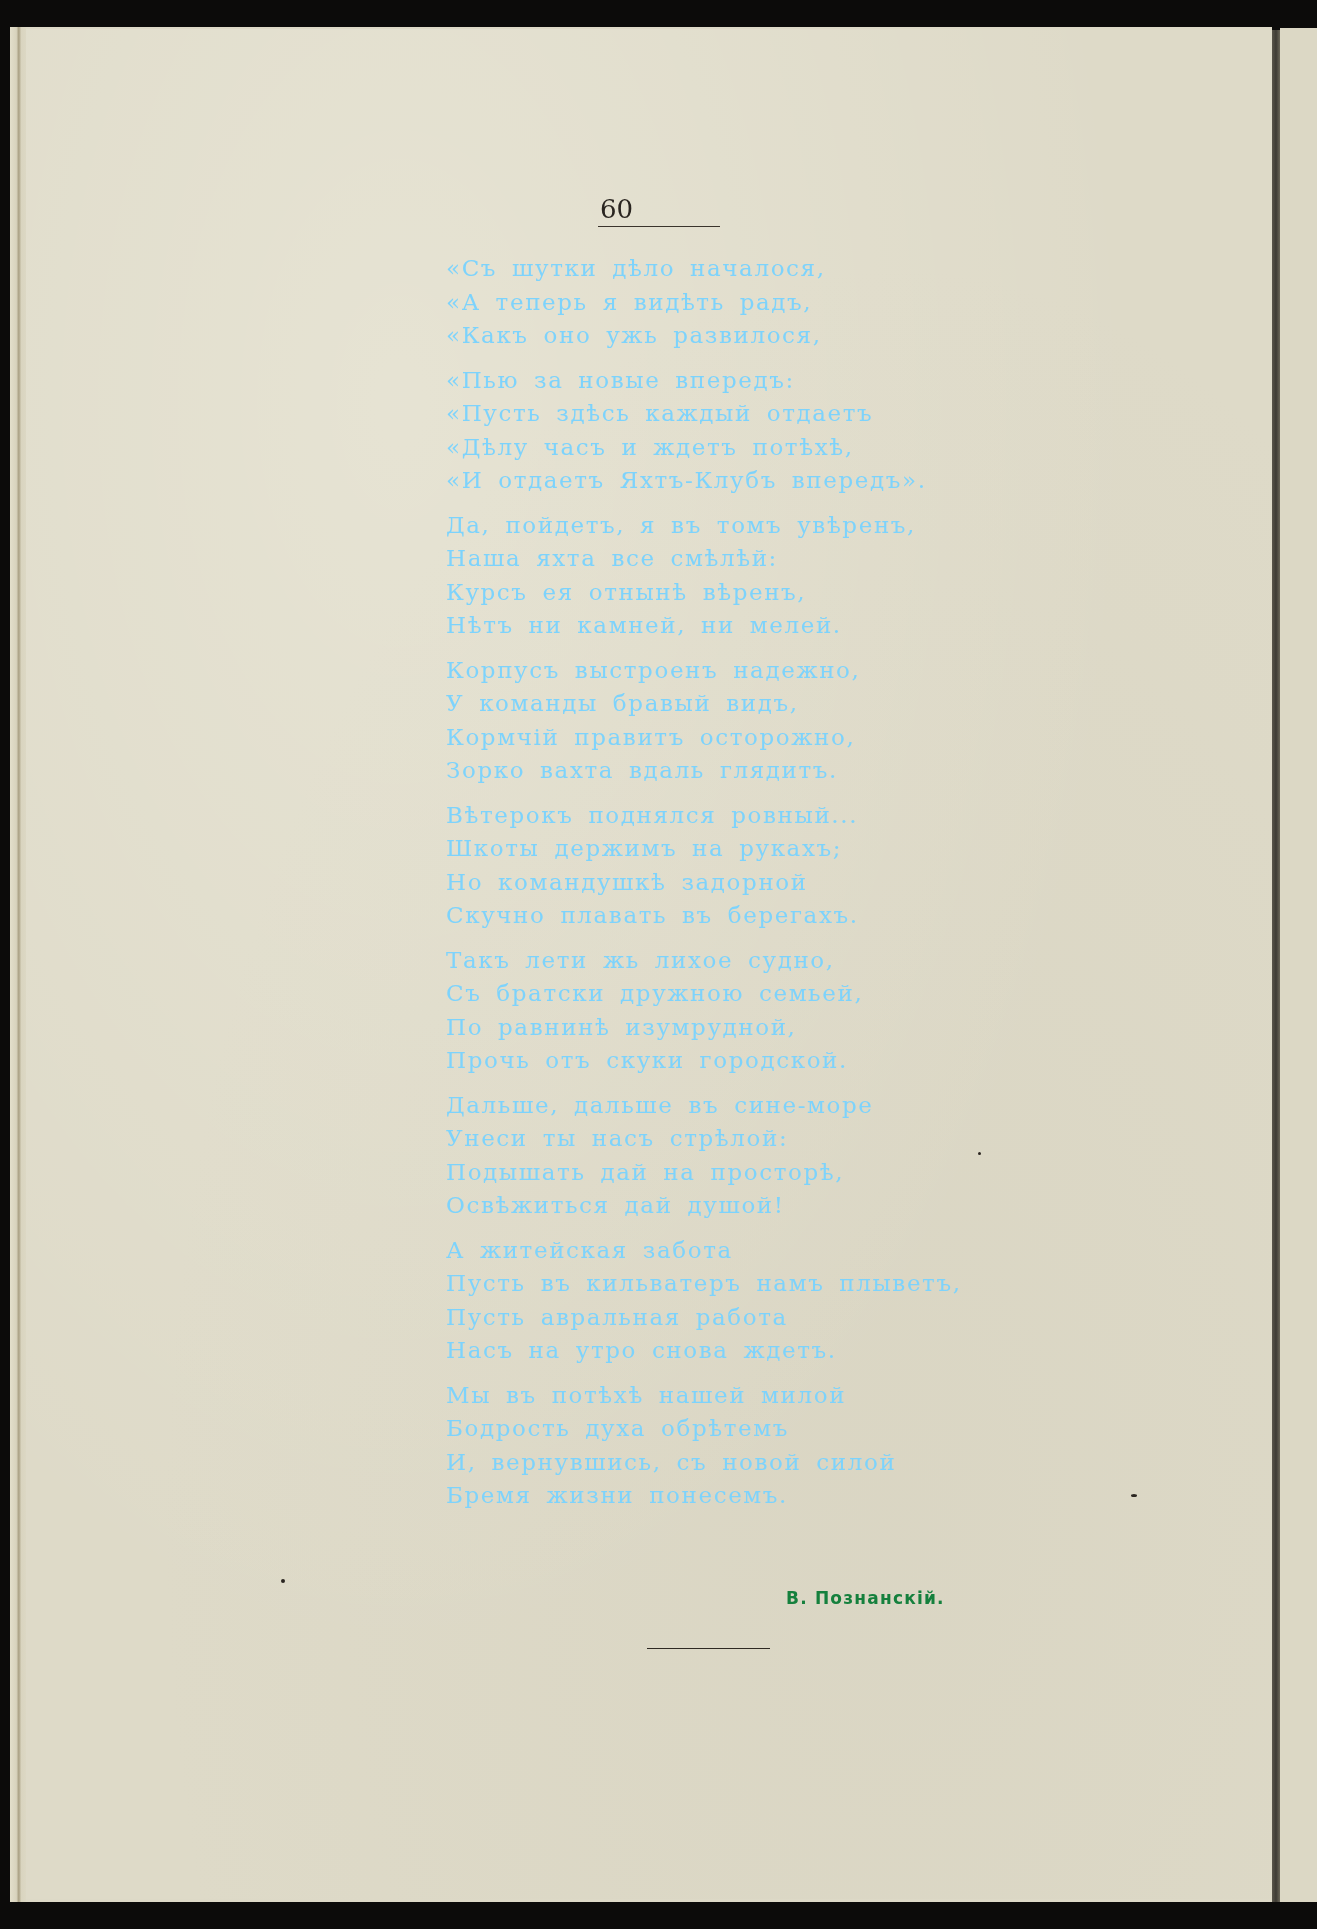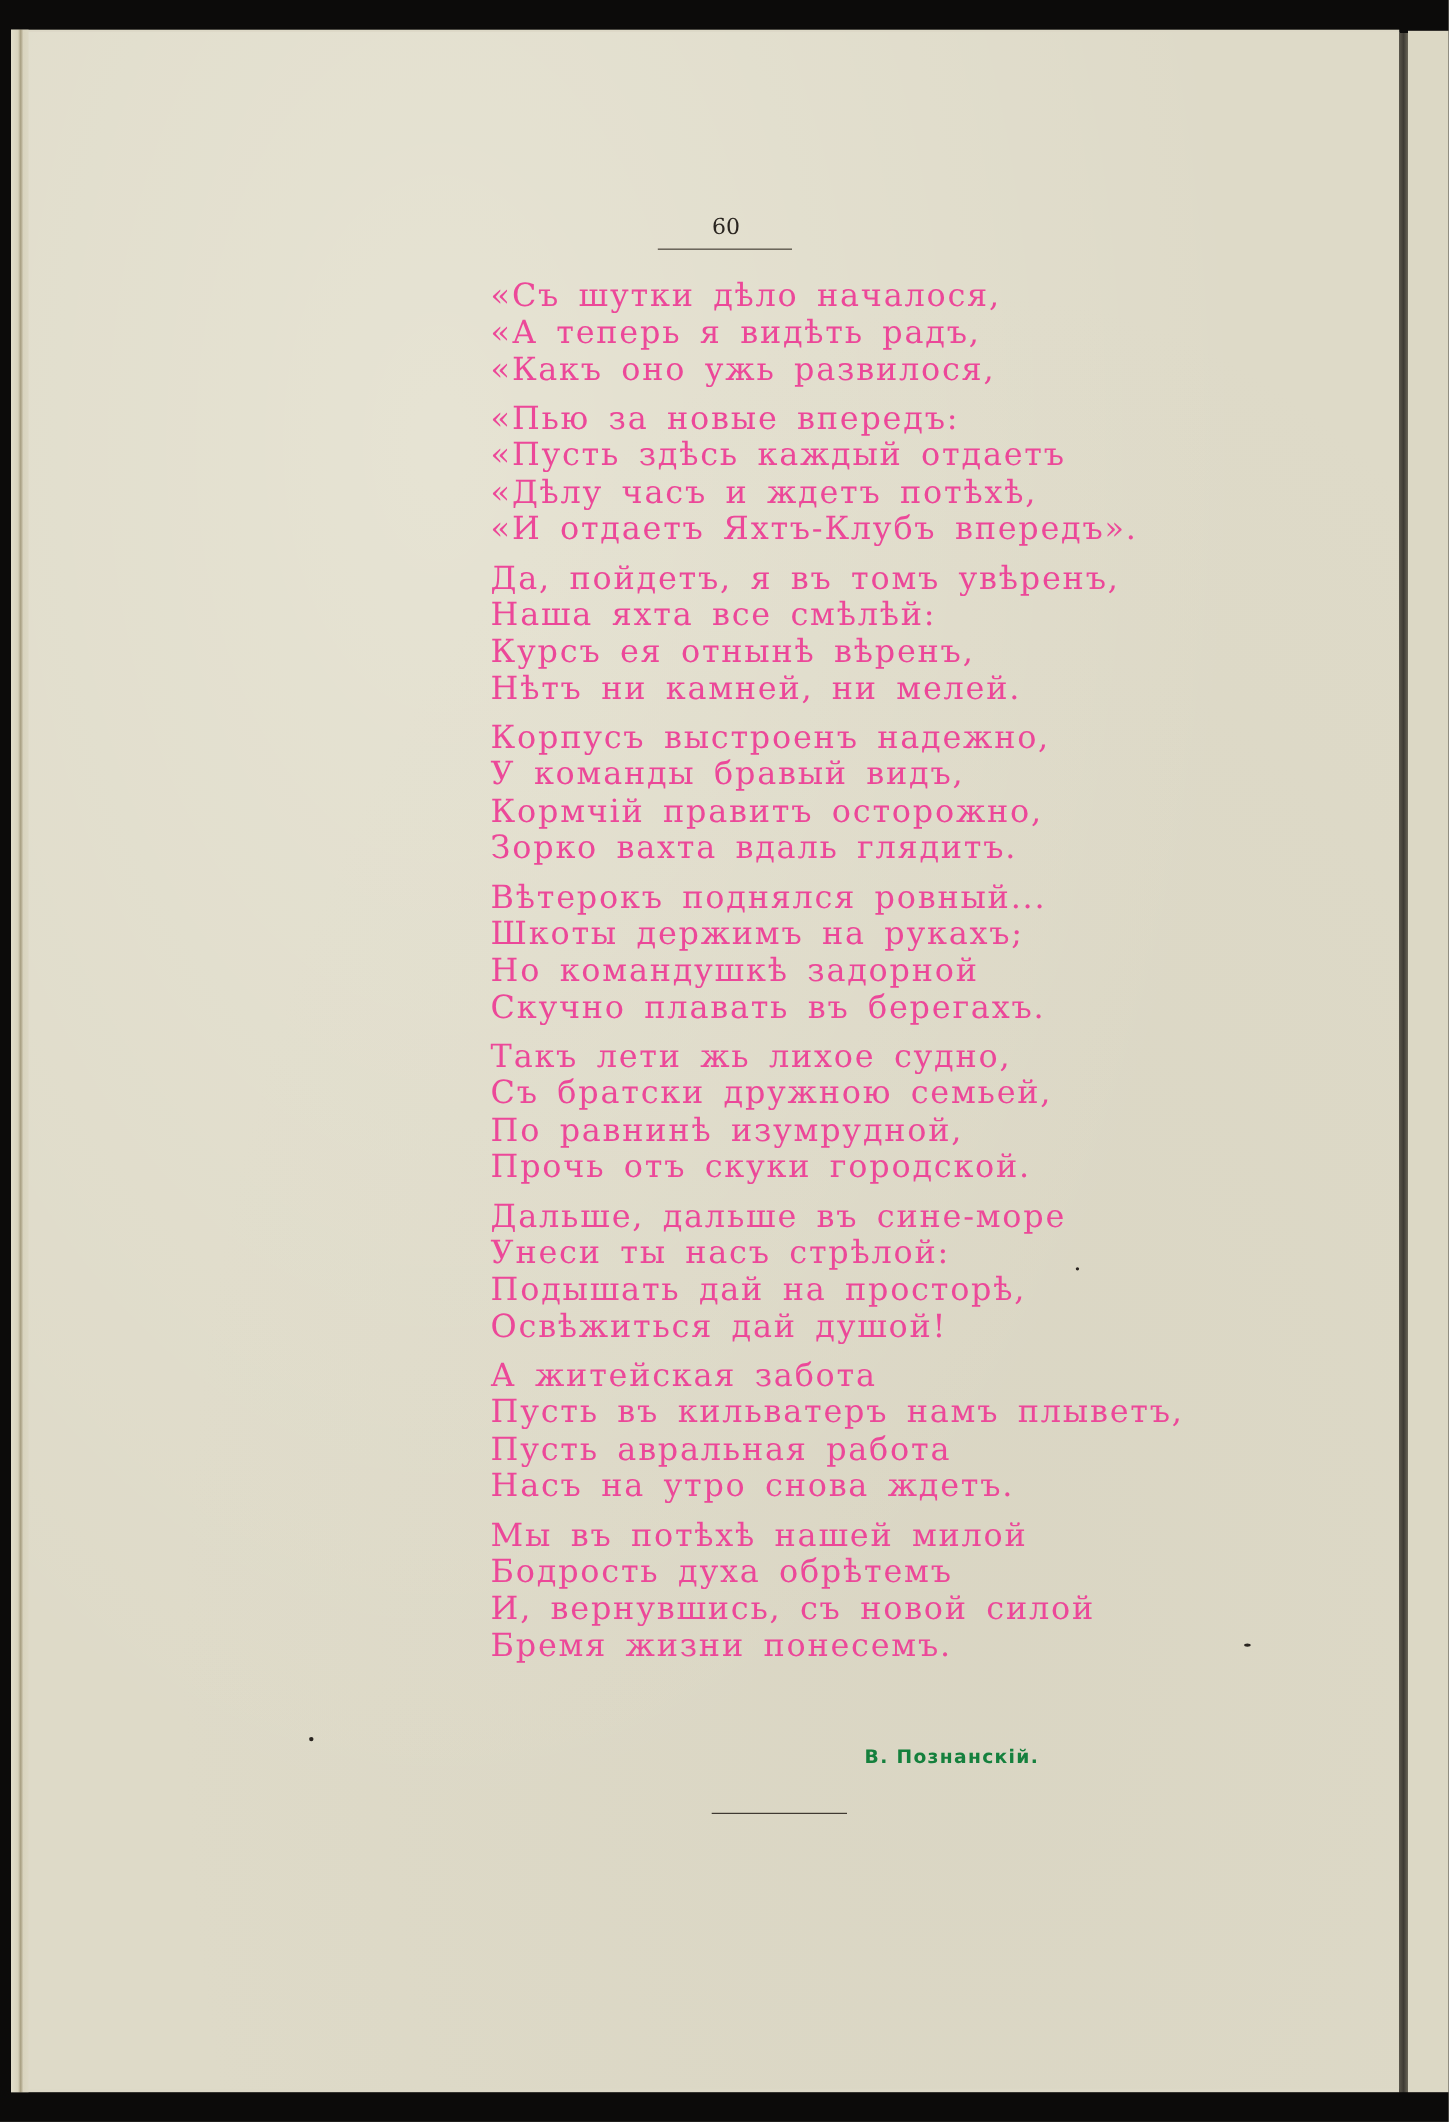--- a/index.html
+++ b/index.html
@@ -55,39 +55,38 @@
       top: 28px;
       width: 37px;
       height: 1874px;
       background: #dcd8c5;
     }
     .page-number {
       position: absolute;
       left: 600px;
       top: 194px;
       width: 120px;
-      text-align: center;
-      font-size: 20px;
+      font-size: 26px;
       color: #2a2520;
     }
     .header-rule {
       position: absolute;
       left: 598px;
       top: 226px;
       width: 122px;
       height: 0;
       border-top: 1.5px solid #3a342c;
     }
     .poem {
       position: absolute;
       left: 446px;
       top: 252px;
       width: 540px;
-      color: #ec4899;
-      font-size: 29px;
+      color: #7dd3fc;
+      font-size: 23px;
       letter-spacing: 1.6px;
       word-spacing: 6px;
     }
     .stanza {
       margin: 0 0 11px 0;
     }
     .line {
       height: 33.5px;
       line-height: 33.5px;
       white-space: nowrap;

